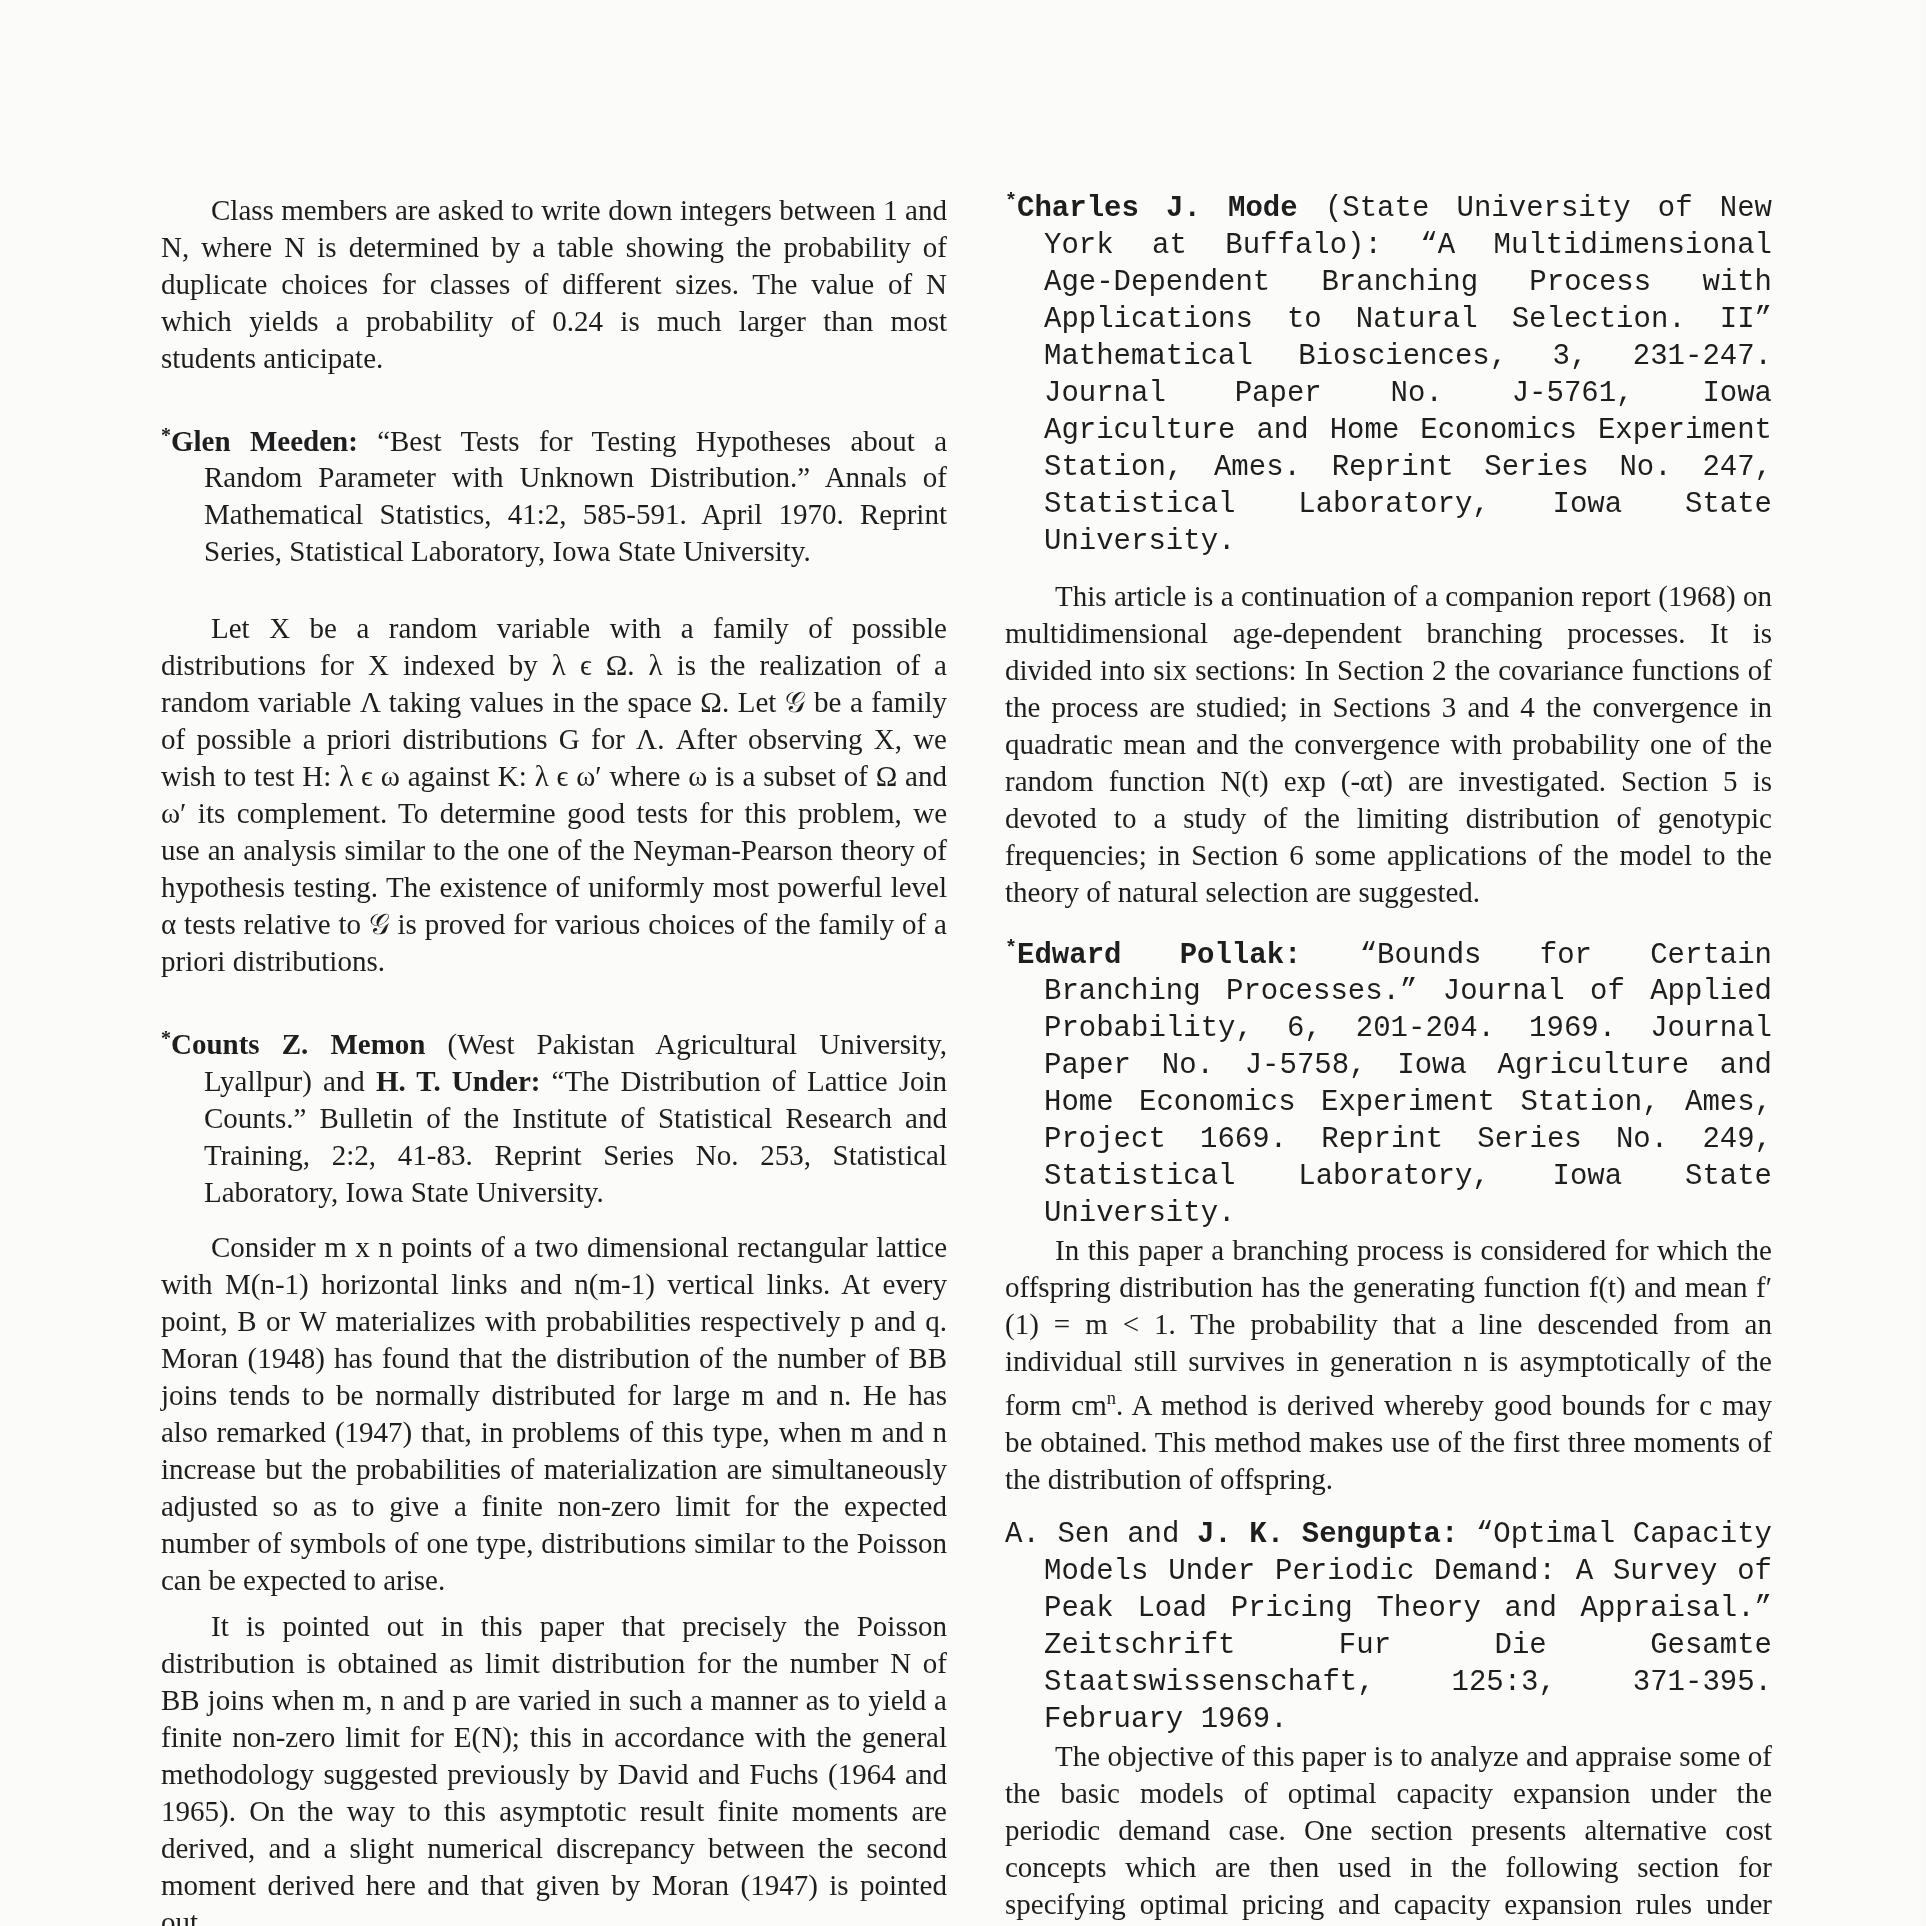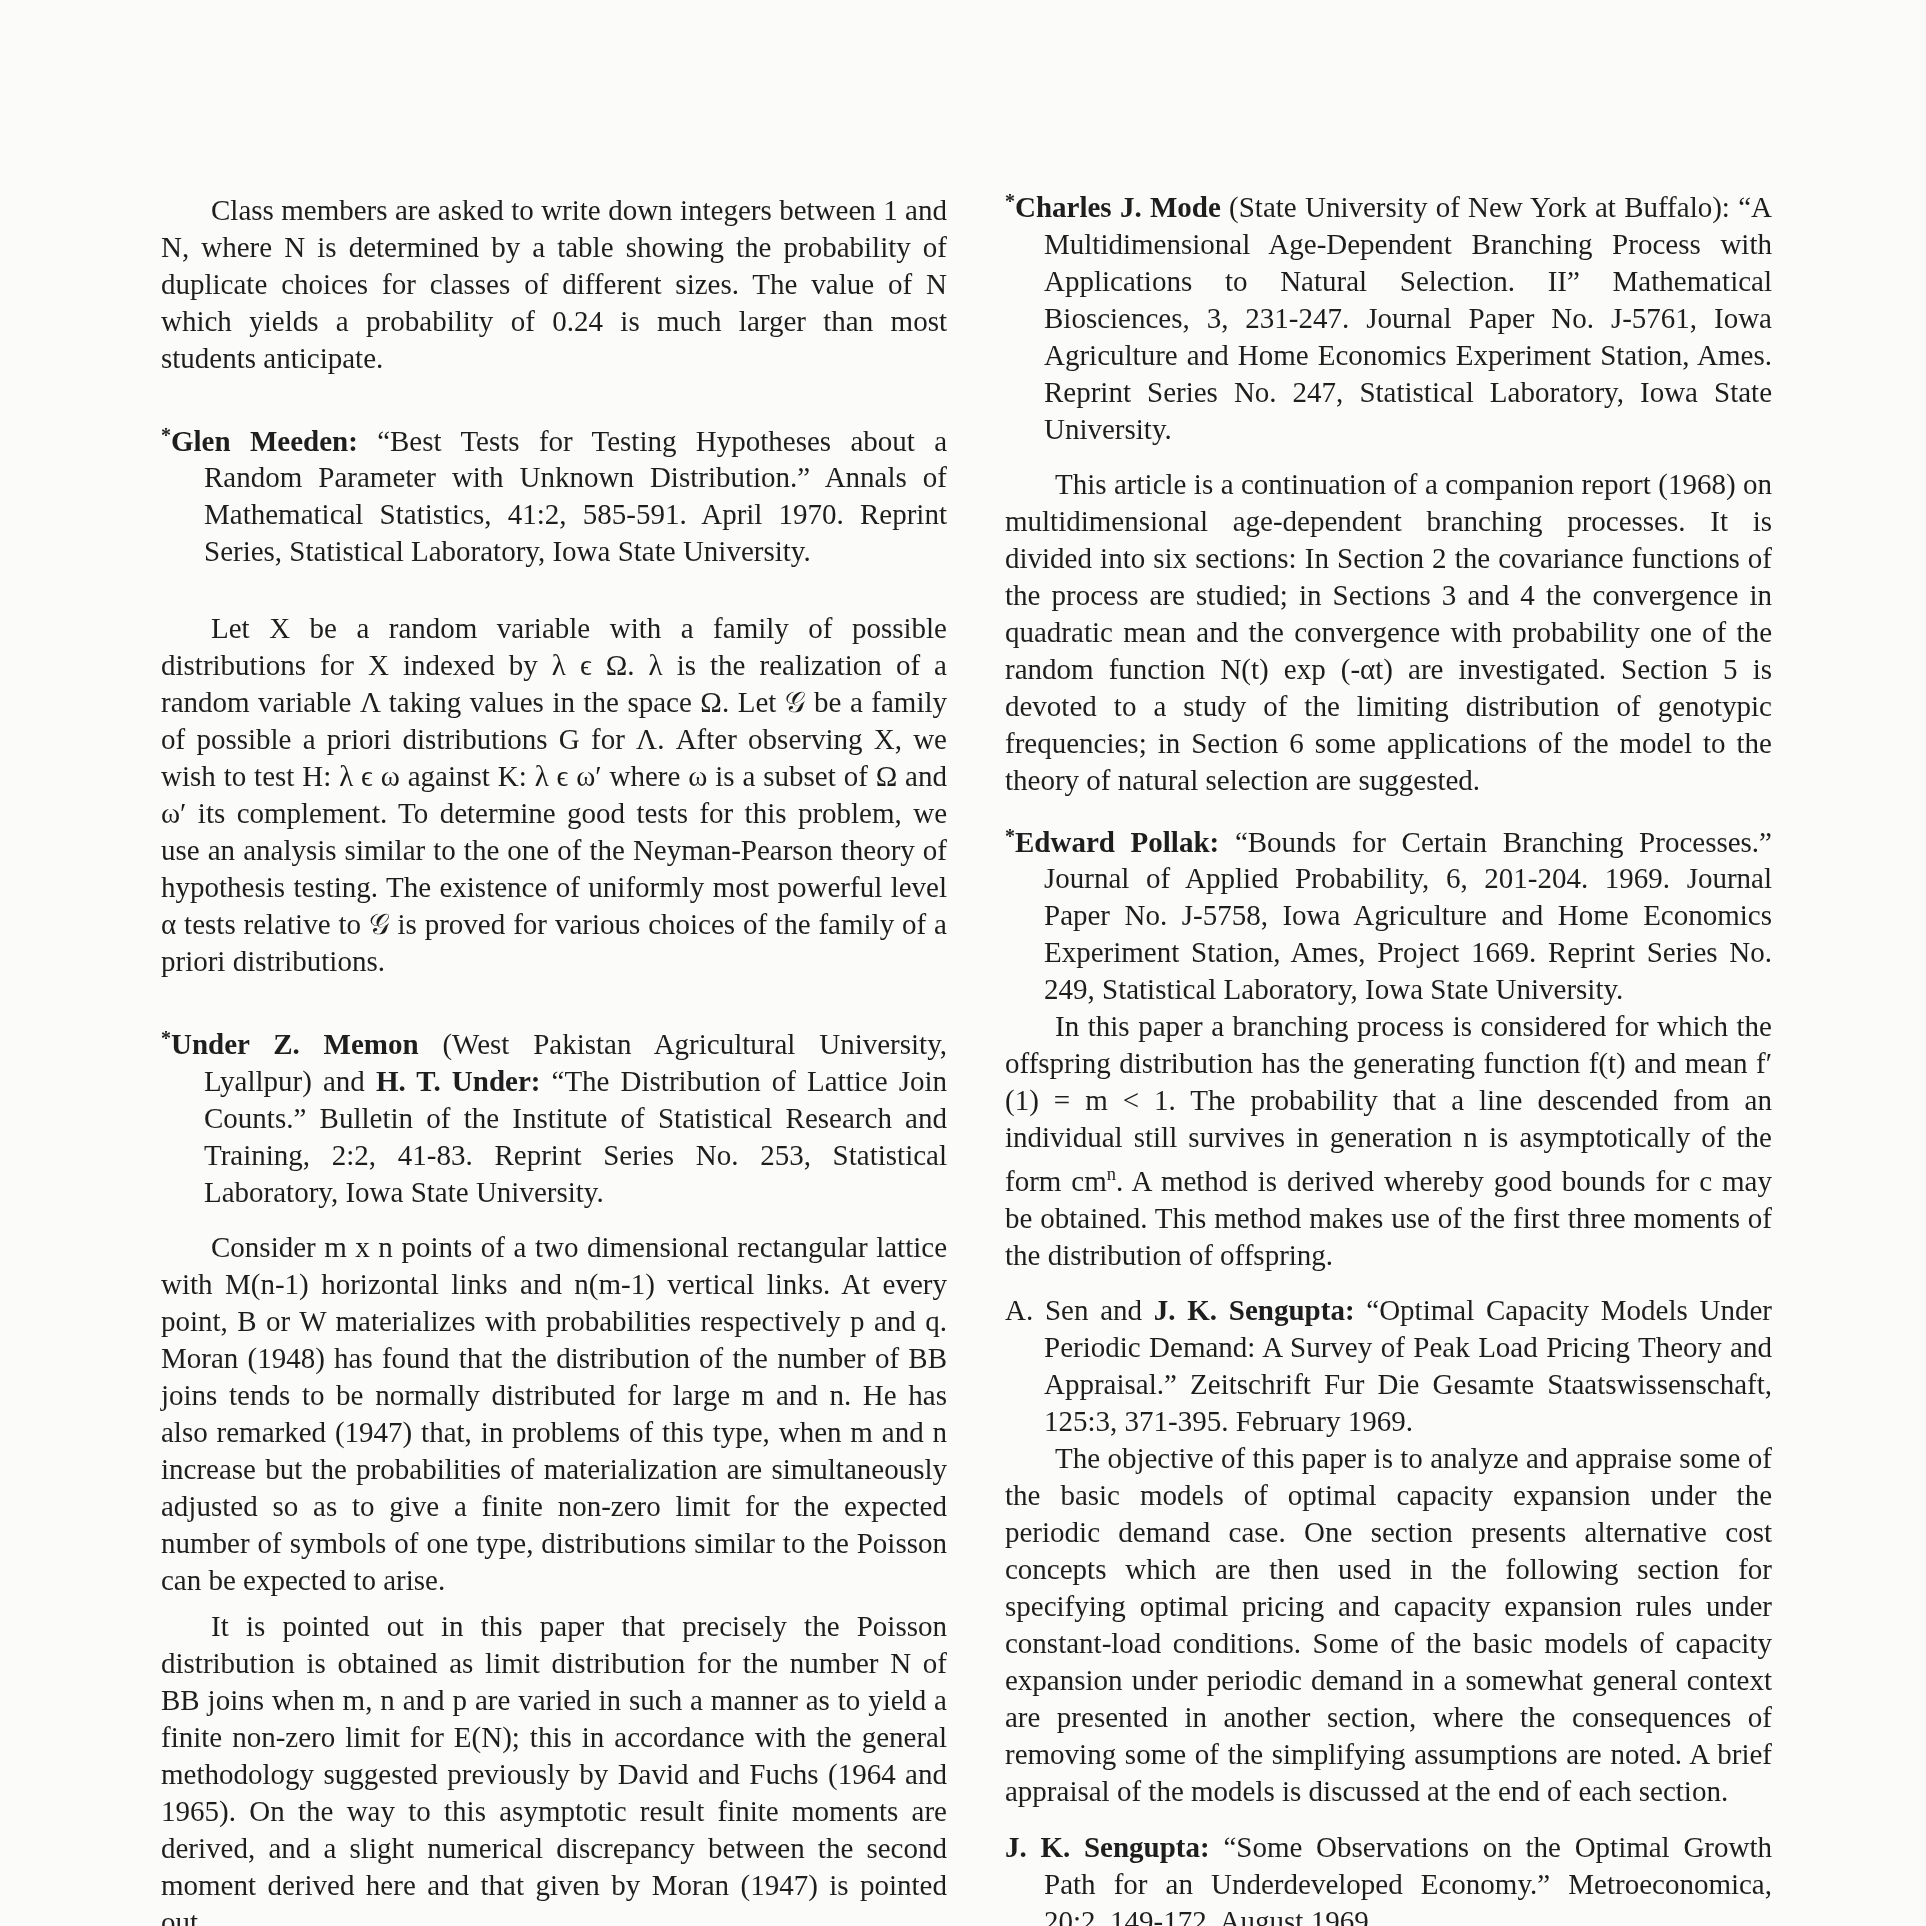--- a/index.html
+++ b/index.html
@@ -17,21 +17,21 @@
     position: absolute; top: 183px;
     font-size: 29px; line-height: 37px;
     text-align: justify; hyphens: manual;
   }
   .col-left  { left: 161px;  width: 786px; }
   .col-right { left: 1005px; width: 767px; }
   .para { margin: 0; text-indent: 50px; }
   .entry {
     margin: 0; padding-left: 43px; text-indent: -43px;
   }
-  .col-right .entry { padding-left: 39px; text-indent: -39px; }
+  .col-right .entry { padding-left: 39px; text-indent: -39px; font-family: Liberation Mono, monospace; }
   .star { font-size: 20px; vertical-align: 8.5px; font-weight: bold; }
   .auth { font-weight: bold; }
   .gap-s { height: 8.5px; }
   .gap-m { height: 18.5px; }
   .gap-l { height: 40px; }
 </style>
 </head>
 <body>
 
 <div class="page-edge"></div>
@@ -39,21 +39,21 @@
 <div class="column col-left">
   <div class="gap-s"></div>
   <p class="para">Class members are asked to write down integers between 1 and N, where N is determined by a table showing the probability of duplicate choices for classes of different sizes. The value of N which yields a probability of 0.24 is much larger than most students anticipate.</p>
   <div class="gap-l"></div>
 
   <p class="entry"><span class="star">*</span><span class="auth">Glen Meeden:</span><span> “Best Tests for Testing Hypotheses about a Random Parameter with Unknown Distribution.” Annals of Mathematical Statistics, 41:2, 585-591. April 1970. Reprint Series, Statistical Laboratory, Iowa State University.</span></p>
   <div class="gap-l"></div>
   <p class="para">Let X be a random variable with a family of possible distributions for X indexed by λ ϵ Ω. λ is the realization of a random variable Λ taking values in the space Ω. Let 𝒢 be a family of possible a priori distributions G for Λ. After observing X, we wish to test H: λ ϵ ω against K: λ ϵ ω′ where ω is a subset of Ω and ω′ its complement. To determine good tests for this problem, we use an analysis similar to the one of the Neyman-Pearson theory of hypothesis testing. The existence of uniformly most powerful level α tests relative to 𝒢 is proved for various choices of the family of a priori distributions.</p>
   <div class="gap-l"></div>
 
-  <p class="entry"><span class="star">*</span><span class="auth">Under Z. Memon</span><span> (West Pakistan Agricultural University, Lyallpur) and </span><span class="auth">H. T. Under:</span><span> “The Distribution of Lattice Join Counts.” Bulletin of the Institute of Statistical Research and Training, 2:2, 41-83. Reprint Series No. 253, Statistical Laboratory, Iowa State University.</span></p>
+  <p class="entry"><span class="star">*</span><span class="auth">Counts Z. Memon</span><span> (West Pakistan Agricultural University, Lyallpur) and </span><span class="auth">H. T. Under:</span><span> “The Distribution of Lattice Join Counts.” Bulletin of the Institute of Statistical Research and Training, 2:2, 41-83. Reprint Series No. 253, Statistical Laboratory, Iowa State University.</span></p>
   <div class="gap-m"></div>
   <p class="para">Consider m x n points of a two dimensional rectangular lattice with M(n-1) horizontal links and n(m-1) vertical links. At every point, B or W materializes with probabilities respectively p and q. Moran (1948) has found that the distribution of the number of BB joins tends to be normally distributed for large m and n. He has also remarked (1947) that, in problems of this type, when m and n increase but the probabilities of materialization are simultaneously adjusted so as to give a finite non-zero limit for the expected number of symbols of one type, distributions similar to the Poisson can be expected to arise.</p>
   <div class="gap-s"></div>
   <p class="para">It is pointed out in this paper that precisely the Poisson distribution is obtained as limit distribution for the number N of BB joins when m, n and p are varied in such a manner as to yield a finite non-zero limit for E(N); this in accordance with the general methodology suggested previously by David and Fuchs (1964 and 1965). On the way to this asymptotic result finite moments are derived, and a slight numerical discrepancy between the second moment derived here and that given by Moran (1947) is pointed out.</p>
 </div>
 
 <div class="column col-right">
   <p class="entry"><span class="star">*</span><span class="auth">Charles J. Mode</span><span> (State University of New York at Buffalo): “A Multidimensional Age-Dependent Branching Process with Applications to Natural Selection. II” Mathematical Biosciences, 3, 231-247. Journal Paper No. J-5761, Iowa Agriculture and Home Economics Experiment Station, Ames. Reprint Series No. 247, Statistical Laboratory, Iowa State University.</span></p>
   <div class="gap-m"></div>
   <p class="para">This article is a continuation of a companion report (1968) on multidimensional age-dependent branching processes. It is divided into six sections: In Section 2 the covariance functions of the process are studied; in Sections 3 and 4 the convergence in quadratic mean and the convergence with probability one of the random function N(t) exp (-αt) are investigated. Section 5 is devoted to a study of the limiting distribution of genotypic frequencies; in Section 6 some applications of the model to the theory of natural selection are suggested.</p>

